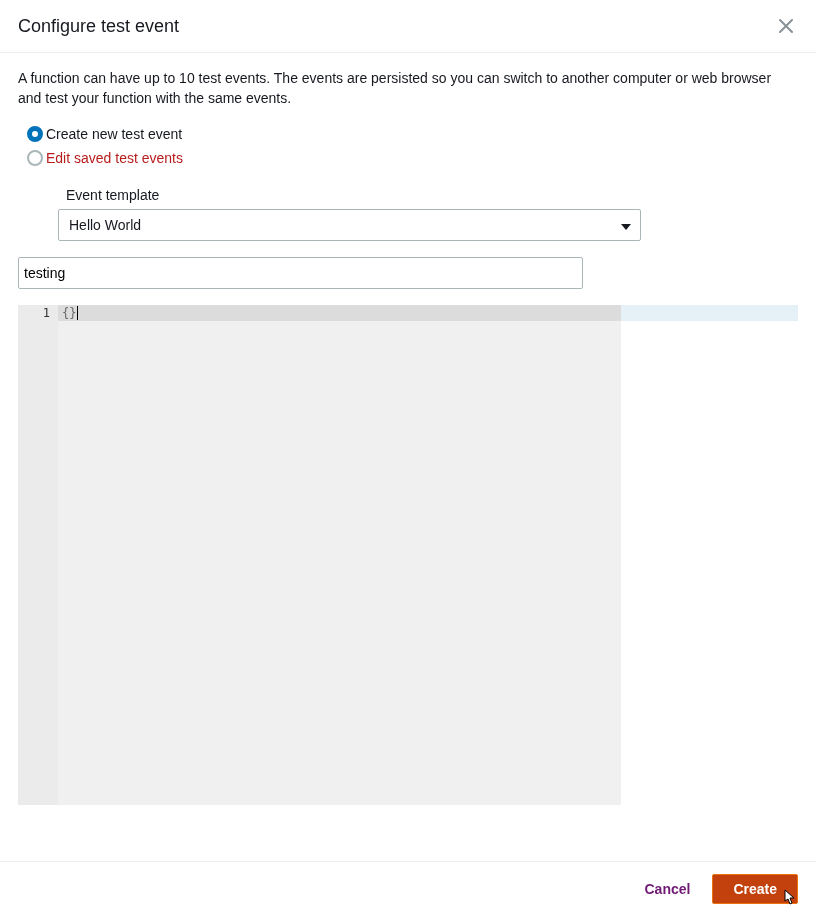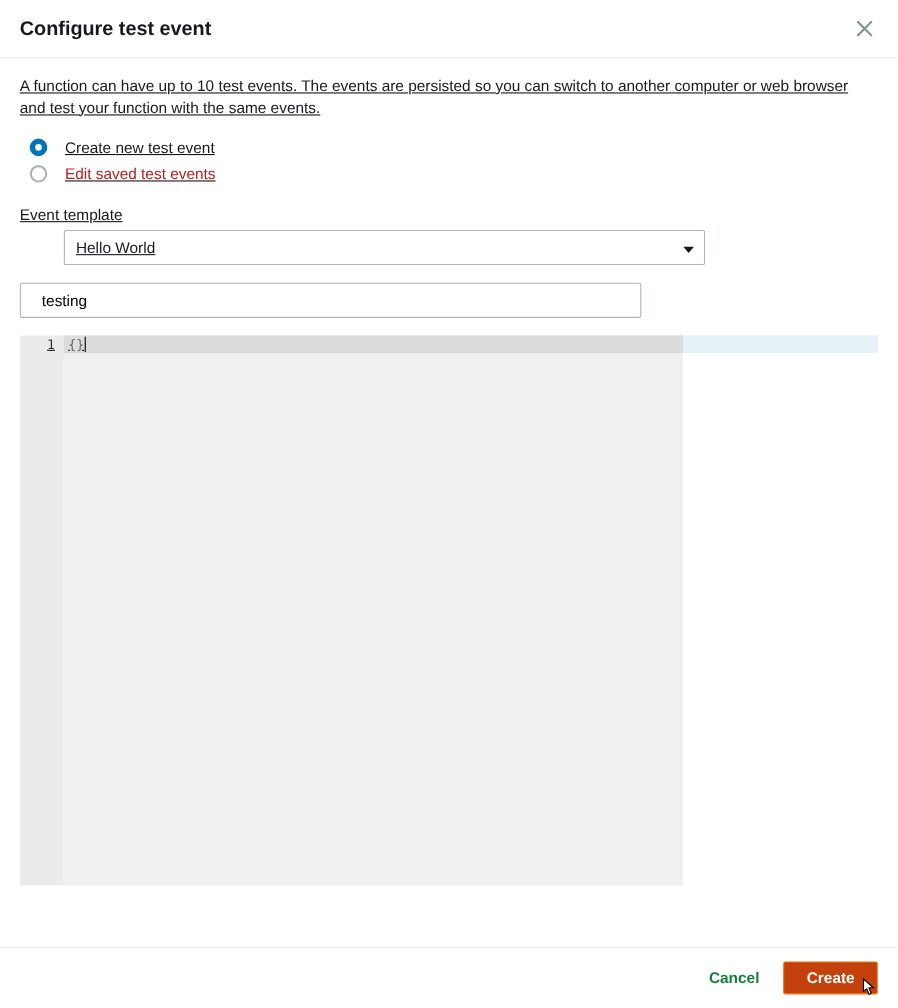--- a/index.html
+++ b/index.html
@@ -14,45 +14,44 @@
   }
   .header {
     display: flex;
     justify-content: space-between;
     align-items: center;
     padding: 14px 18px 14px 18px;
     border-bottom: 1px solid #eaeded;
   }
   .header h1 {
     font-size: 18px;
-    font-weight: 700;
+    font-weight: 400;
     color: #16191f;
   }
   .close-btn {
     background: none; border: none; cursor: pointer;
     color: #879196;
     padding: 4px;
     display: flex; align-items: center; justify-content: center;
   }
   .close-btn svg { display:block; }
   .body {
     padding: 16px 18px 18px 18px;
-    text-decoration: underline;
   }
   .intro {
     font-size: 14px;
     line-height: 1.4;
     color: #16191f;
     margin-bottom: 14px;
   }
   .radio-group { margin-bottom: 16px; }
   .radio-row {
     display: flex;
     align-items: center;
-    gap: 16px;
+    gap: 3px;
     padding: 3px 0;
     cursor: pointer;
   }
   .radio-row.disabled { cursor: default; }
   .radio-row.disabled .radio-label { color: #b91c1c; }
   .radio-label { font-size: 14px; line-height: 1.3; }
   .radio-outer {
     width: 16px; height: 16px; border-radius: 50%;
     border: 2px solid #aab7b8;
     display: flex; align-items: center; justify-content: center;
@@ -60,20 +59,21 @@
     margin-left: 9px;
   }
   .radio-row.selected .radio-outer {
     border-color: #0073bb;
     border-width: 5px;
   }
   .field-label {
     font-size: 14px;
     color: #16191f;
     margin-bottom: 6px;
+    margin-left: 48px;
   }
   .select-wrap {
     position: relative;
     width: 623px;
     margin-bottom: 16px;
     padding-left: 40px;
   }
   .select {
     width: 100%;
     height: 32px;
@@ -92,21 +92,21 @@
     transform: translateY(-50%);
     pointer-events: none;
     color: #16191f;
   }
   .text-input-wrap { width: 565px; margin-bottom: 16px; }
   .text-input {
     width: 100%;
     height: 32px;
     border: 1px solid #aab7b8;
     border-radius: 2px;
-    padding: 0 19px;
+    padding: 0 5px;
     font-size: 14px;
     font-family: inherit;
   }
   .editor {
     display: flex;
     height: 500px;
     font-family: "Monaco","Menlo","Consolas",monospace;
     font-size: 12px;
     line-height: 16px;
   }
@@ -161,21 +161,21 @@
     justify-content: flex-end;
     align-items: center;
     gap: 22px;
     background: #fff;
   }
   .btn-cancel {
     background: none;
     border: none;
     font-size: 14px;
     font-weight: 700;
-    color: #15803d;
+    color: #701a75;
     cursor: pointer;
     padding: 6px 0;
   }
   .btn-primary {
     background: #c2410c;
     border: 1px solid #ec7211;
     color: #fff;
     font-size: 14px;
     font-weight: 700;
     padding: 6px 20px;

